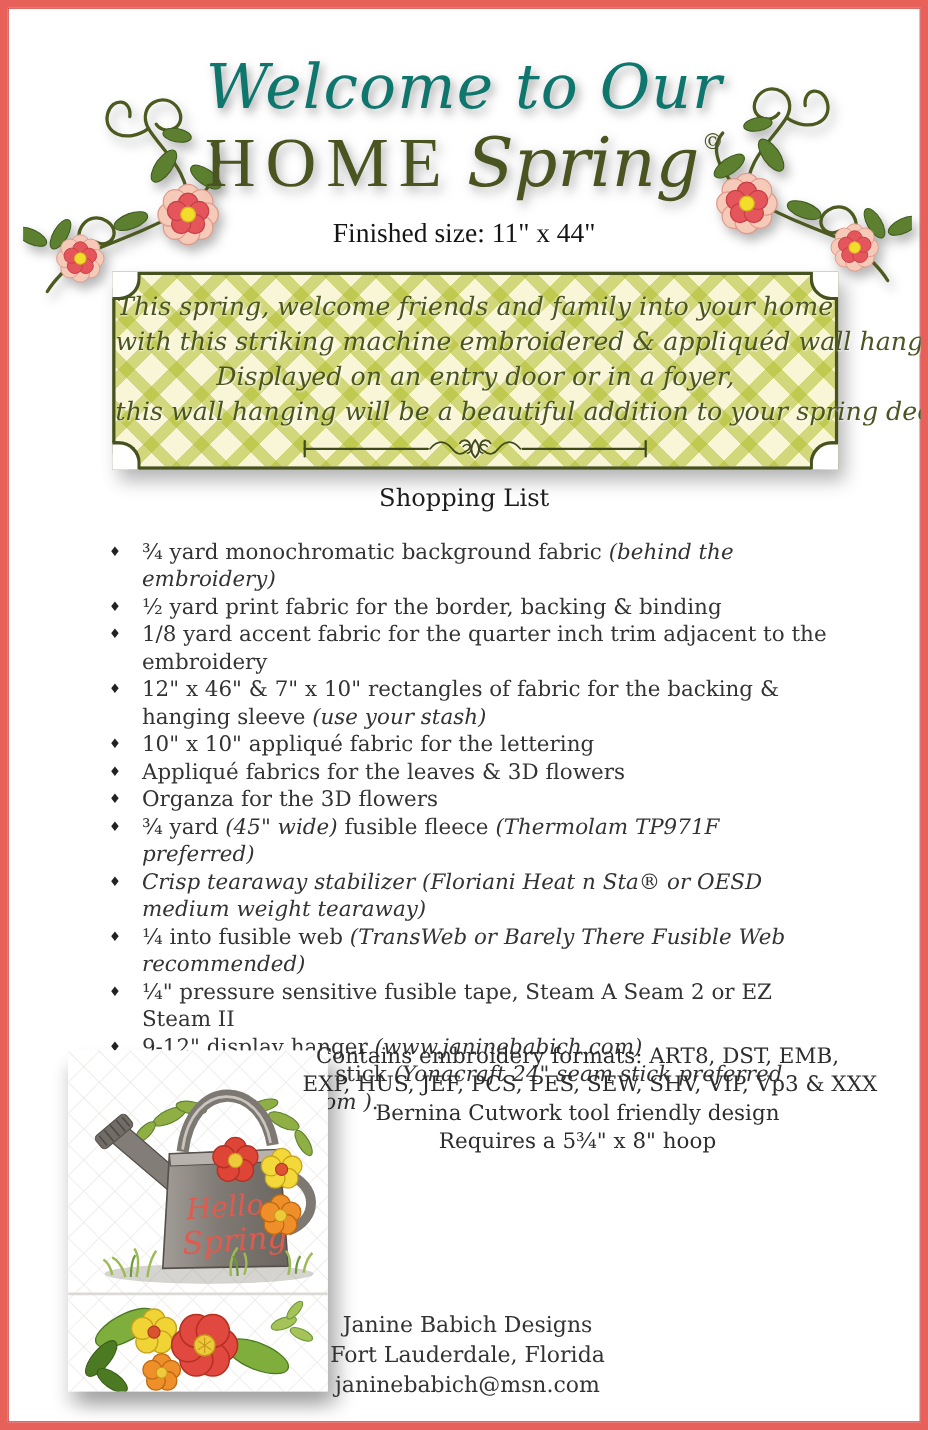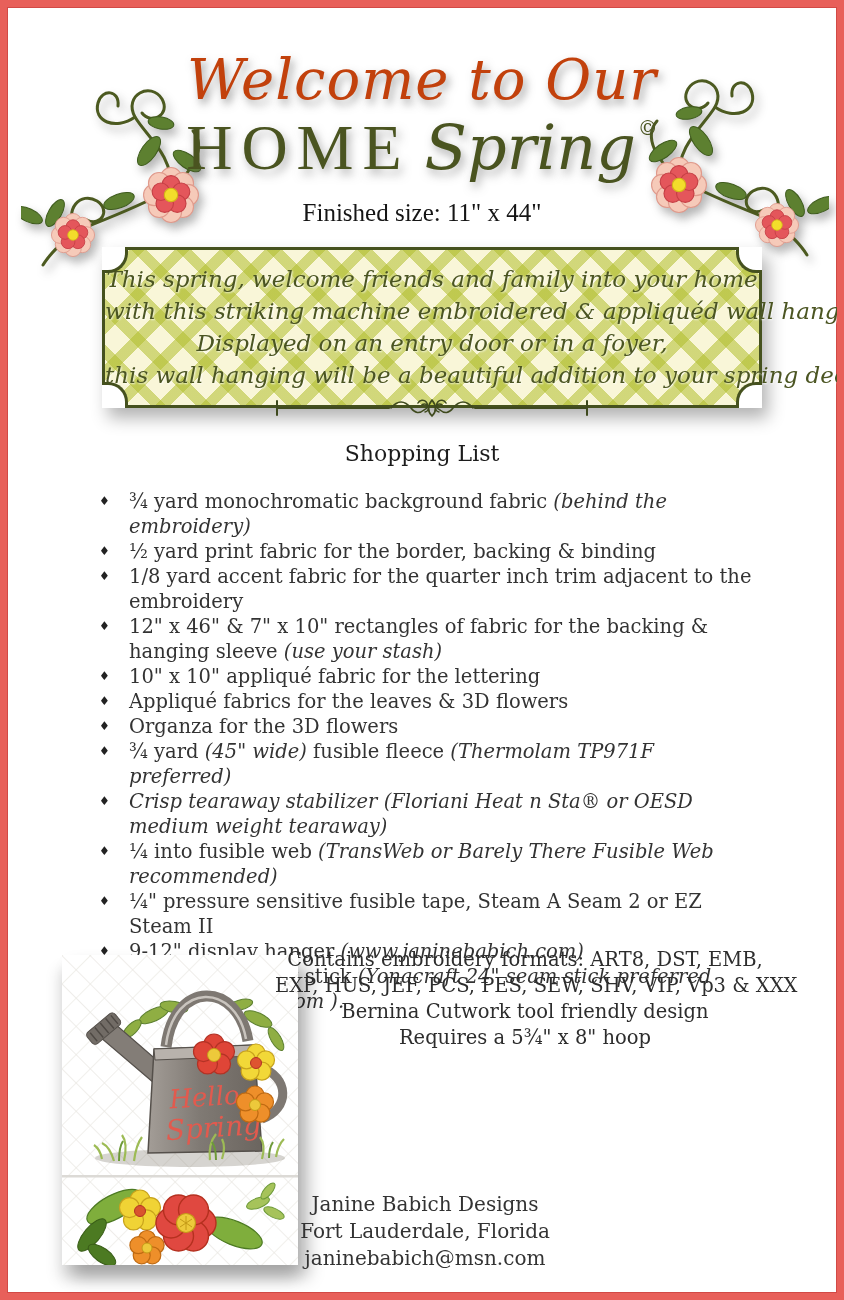--- a/index.html
+++ b/index.html
@@ -9,37 +9,37 @@
     border:7px solid #e8605a; outline:1px solid #d24a46; outline-offset:-8px;
     margin:0 auto;
     font-family:"DejaVu Serif", serif;
   }
   
   .vine{position:absolute; filter:drop-shadow(4px 6px 5px rgba(90,90,90,.45));}
   .vine-left{left:14px; top:66px;}
   .vine-right{left:610px; top:56px;}
   .title-script{
     position:absolute; left:0; right:0; top:40px; text-align:center;
-    font-style:italic; font-size:56px; color:#c2410c; letter-spacing:1px;
+    font-style:italic; font-size:56px; color:#0f766e; letter-spacing:1px;
     text-shadow:3px 5px 9px rgba(90,90,90,.55);
   }
   .title-main{
     position:absolute; left:0; right:0; top:104px; text-align:center;
     color:#4a5420; text-shadow:3px 5px 10px rgba(90,90,90,.5); white-space:nowrap;
   }
   .home-word{font-family:"Liberation Serif", serif; font-size:64px; letter-spacing:9px; font-weight:400;}
   .spring-word{font-style:italic; font-size:62px; margin-left:14px;}
   .copyright{font-size:20px; vertical-align:34px; margin-left:2px;}
   .finished-size{
     position:absolute; left:0; right:0; top:192px; text-align:center;
     font-family:"Liberation Serif", serif; font-size:25px; color:#151515;
   }
   
   .intro-box{
-    position:absolute; left:95px; top:240px; width:660px; height:161px;
+    position:absolute; left:95px; top:240px; width:660px; height:180px;
     box-sizing:border-box; border:3px solid #45511e;
     background-color:#f9f6d8;
     background-image:
       repeating-linear-gradient(45deg, rgba(177,190,45,.55) 0 11px, transparent 11px 32px),
       repeating-linear-gradient(-45deg, rgba(177,190,45,.55) 0 11px, transparent 11px 32px);
     box-shadow:6px 10px 16px rgba(0,0,0,.30);
   }
   .scoop{position:absolute; width:26px; height:26px; background:#fff; box-sizing:border-box;}
   .scoop.tl{left:-3px; top:-3px; border-right:3px solid #45511e; border-bottom:3px solid #45511e; border-bottom-right-radius:20px;}
   .scoop.tr{right:-3px; top:-3px; border-left:3px solid #45511e; border-bottom:3px solid #45511e; border-bottom-left-radius:20px;}

